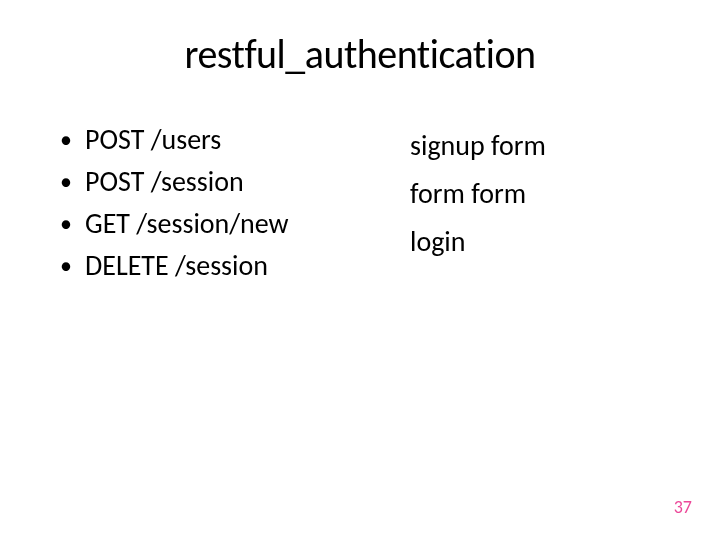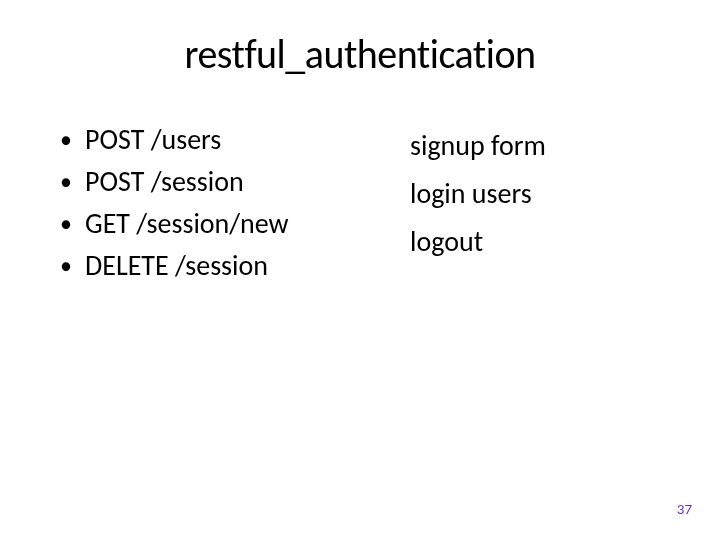--- a/index.html
+++ b/index.html
@@ -63,22 +63,22 @@
     }
     li {
       height: 42px;
       display: flex;
       align-items: center;
     }
     .page-number {
       position: absolute;
       bottom: 22px;
       right: 28px;
-      font-size: 15px;
-      color: #6d28d9;
+      font-size: 18px;
+      color: #ec4899;
     }
   </style>
 </head>
 <body>
 
 <div class="slide">
   <h1 class="title">restful_authentication</h1>
 
   <div class="content">
     <div class="left-col">
@@ -92,19 +92,19 @@
         <li>
             <span>GET /session/new</span>
           </li>
         <li>
             <span>DELETE /session</span>
           </li>
       </ul>
     </div>
     <div class="right-col desc-list">
       <div>signup form</div>
-      <div>login users</div>
-      <div>logout</div>
+      <div>form form</div>
+      <div>login</div>
     </div>
   </div>
 
   <div class="page-number">37</div>
 </div>
 
 </body></html>

